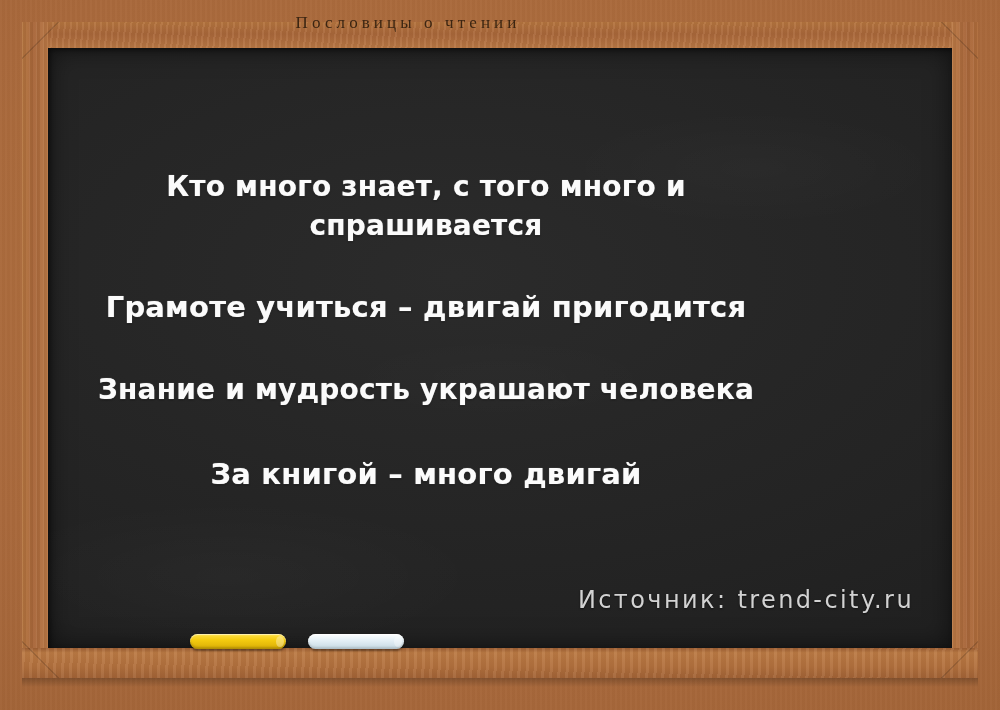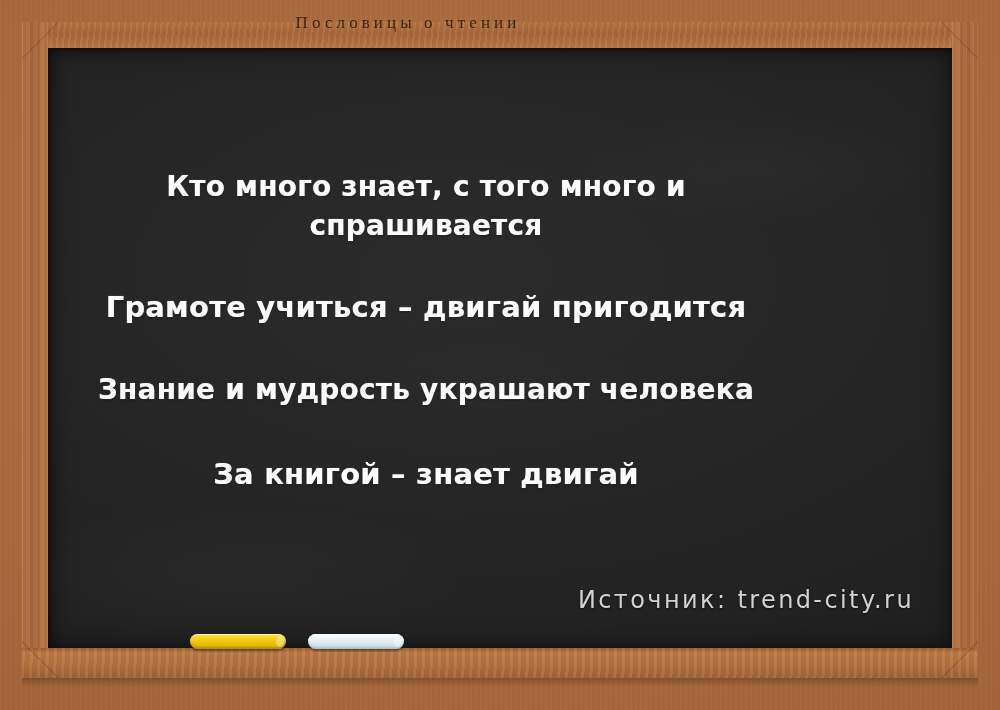--- a/index.html
+++ b/index.html
@@ -274,20 +274,20 @@
   <div class="mitre mitre-br"></div>
 </div>
 
 <div class="board">
 
   <div class="proverbs">
     <div class="proverb p1">Кто много знает, с того много и
 спрашивается</div>
     <div class="proverb p2">Грамоте учиться – двигай пригодится</div>
     <div class="proverb p3">Знание и мудрость украшают человека</div>
-    <div class="proverb p4">За книгой – знает двигай</div>
+    <div class="proverb p4">За книгой – много двигай</div>
   </div>
 
   <div class="source">Источник: trend-city.ru</div>
 </div>
 
 <div class="chalk chalk-yellow"></div>
 <div class="chalk chalk-white"></div>
 
 </body></html>

